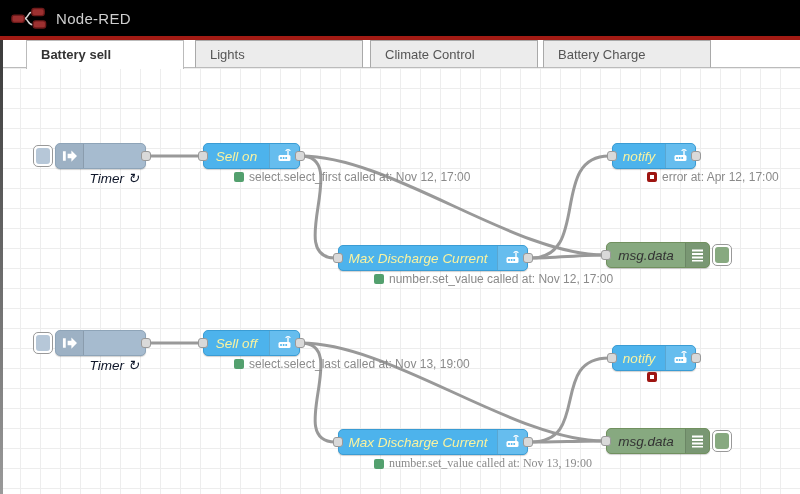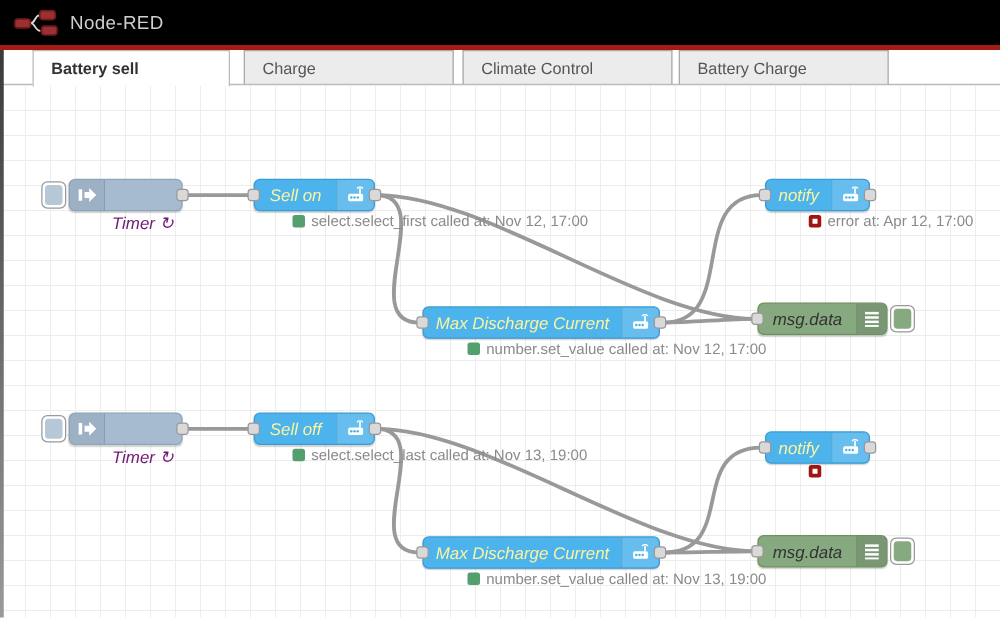--- a/index.html
+++ b/index.html
@@ -32,21 +32,21 @@
   svg.wires { position:absolute; left:0; top:0; width:800px; height:426px; z-index:1; }
   svg.wires path { stroke:#999; stroke-width:3; fill:none; stroke-linecap:round; }
 
   
   .node { position:absolute; height:26px; border-radius:5px; display:flex; align-items:center;
           z-index:2; box-shadow:0 1px 1px rgba(0,0,0,.18); }
   .node .label { flex:1; text-align:center; font-size:13.5px; font-style:italic; white-space:nowrap; padding:0 6px; }
   .n-blue   { background:#4db3ec; border:1px solid #3a9cd4; }
   .n-blue .label { color:#faf3a0; }
   .n-inject { background:#a6bbcf; border:1px solid #8ea4b8; }
-  .n-inject .label { color:#701a75;margin-top:44px; }
+  .n-inject .label { color:#0f172a;margin-top:44px; }
   .n-debug  { background:#87a980; border:1px solid #71905f; }
   .n-debug .label { color:#333; }
   .icon-right { width:30px; align-self:stretch; display:flex; align-items:center; justify-content:center;
                 border-left:1px solid rgba(0,0,0,.12); background:rgba(255,255,255,.14);
                 border-radius:0 4px 4px 0; }
   .icon-left  { width:32px; align-self:stretch; display:flex; align-items:center; justify-content:center;
                 border-right:1px solid rgba(0,0,0,.12); background:rgba(0,0,0,.05);
                 border-radius:4px 0 0 4px; }
   .icon-dark  { width:24px; align-self:stretch; display:flex; align-items:center; justify-content:center;
                 border-left:1px solid rgba(0,0,0,.12); background:rgba(0,0,0,.10);
@@ -83,21 +83,21 @@
       <rect x="24.5" y="15.5" width="13" height="7.5" rx="2.5" fill="#9c3030" stroke="#6e1a1a" stroke-width="1.4"></rect>
     </svg>
   </span>
   <span class="title">Node-RED</span>
 </div>
 <div class="red-bar"></div>
 
 <div class="tabbar">
   <div class="baseline"></div>
   <div class="tab active" style="left:26px;  width:158px;">Battery sell</div>
-  <div class="tab" style="left:195px; width:168px;">Charge</div>
+  <div class="tab" style="left:195px; width:168px;">Lights</div>
   <div class="tab" style="left:543px; width:168px;">Battery Charge</div>
   <div class="tab" style="left:370px; width:168px;">Climate Control</div>
 </div>
 
 <div class="left-strip"></div>
 
 <div class="canvas">
 
   <svg class="wires">
     <path d="M146 88 C166 88 180 88 200 88"></path>
@@ -261,21 +261,21 @@
         <line x1="11" y1="2.5" x2="11" y2="7" stroke="#fff" stroke-width="1.4"></line>
         <path d="M8.6 2.8 a3.4 3.4 0 0 1 4.8 0" stroke="#fff" stroke-width="1.1" fill="none"></path>
         <rect x="1.5" y="7" width="12" height="6" rx="1.5" fill="#fff"></rect>
         <circle cx="4" cy="10" r="1" fill="#4db3ec"></circle>
           <circle cx="6.6" cy="10" r="1" fill="#4db3ec"></circle>
           <circle cx="9.2" cy="10" r="1" fill="#4db3ec"></circle>
       </svg>
     </div>
     <span class="port out"></span>
   </div>
-  <div class="status" style="left:343px; top:388px;">
+  <div class="status" style="left:343px; top:388px;font-family:Liberation Serif, serif;">
     <span class="dot ok"></span>
     <span class="txt">number.set_value called at: Nov 13, 19:00</span>
   </div>
 
   <div class="node n-debug" style="left:606px; top:360px; width:104px;">
     <span class="port in"></span>
     <span class="label">msg.data</span>
     <div class="icon-dark">
       <svg width="13" height="14" viewBox="0 0 13 14">
         <rect x="1" y="1.5" width="11" height="2" fill="#fff"></rect>

